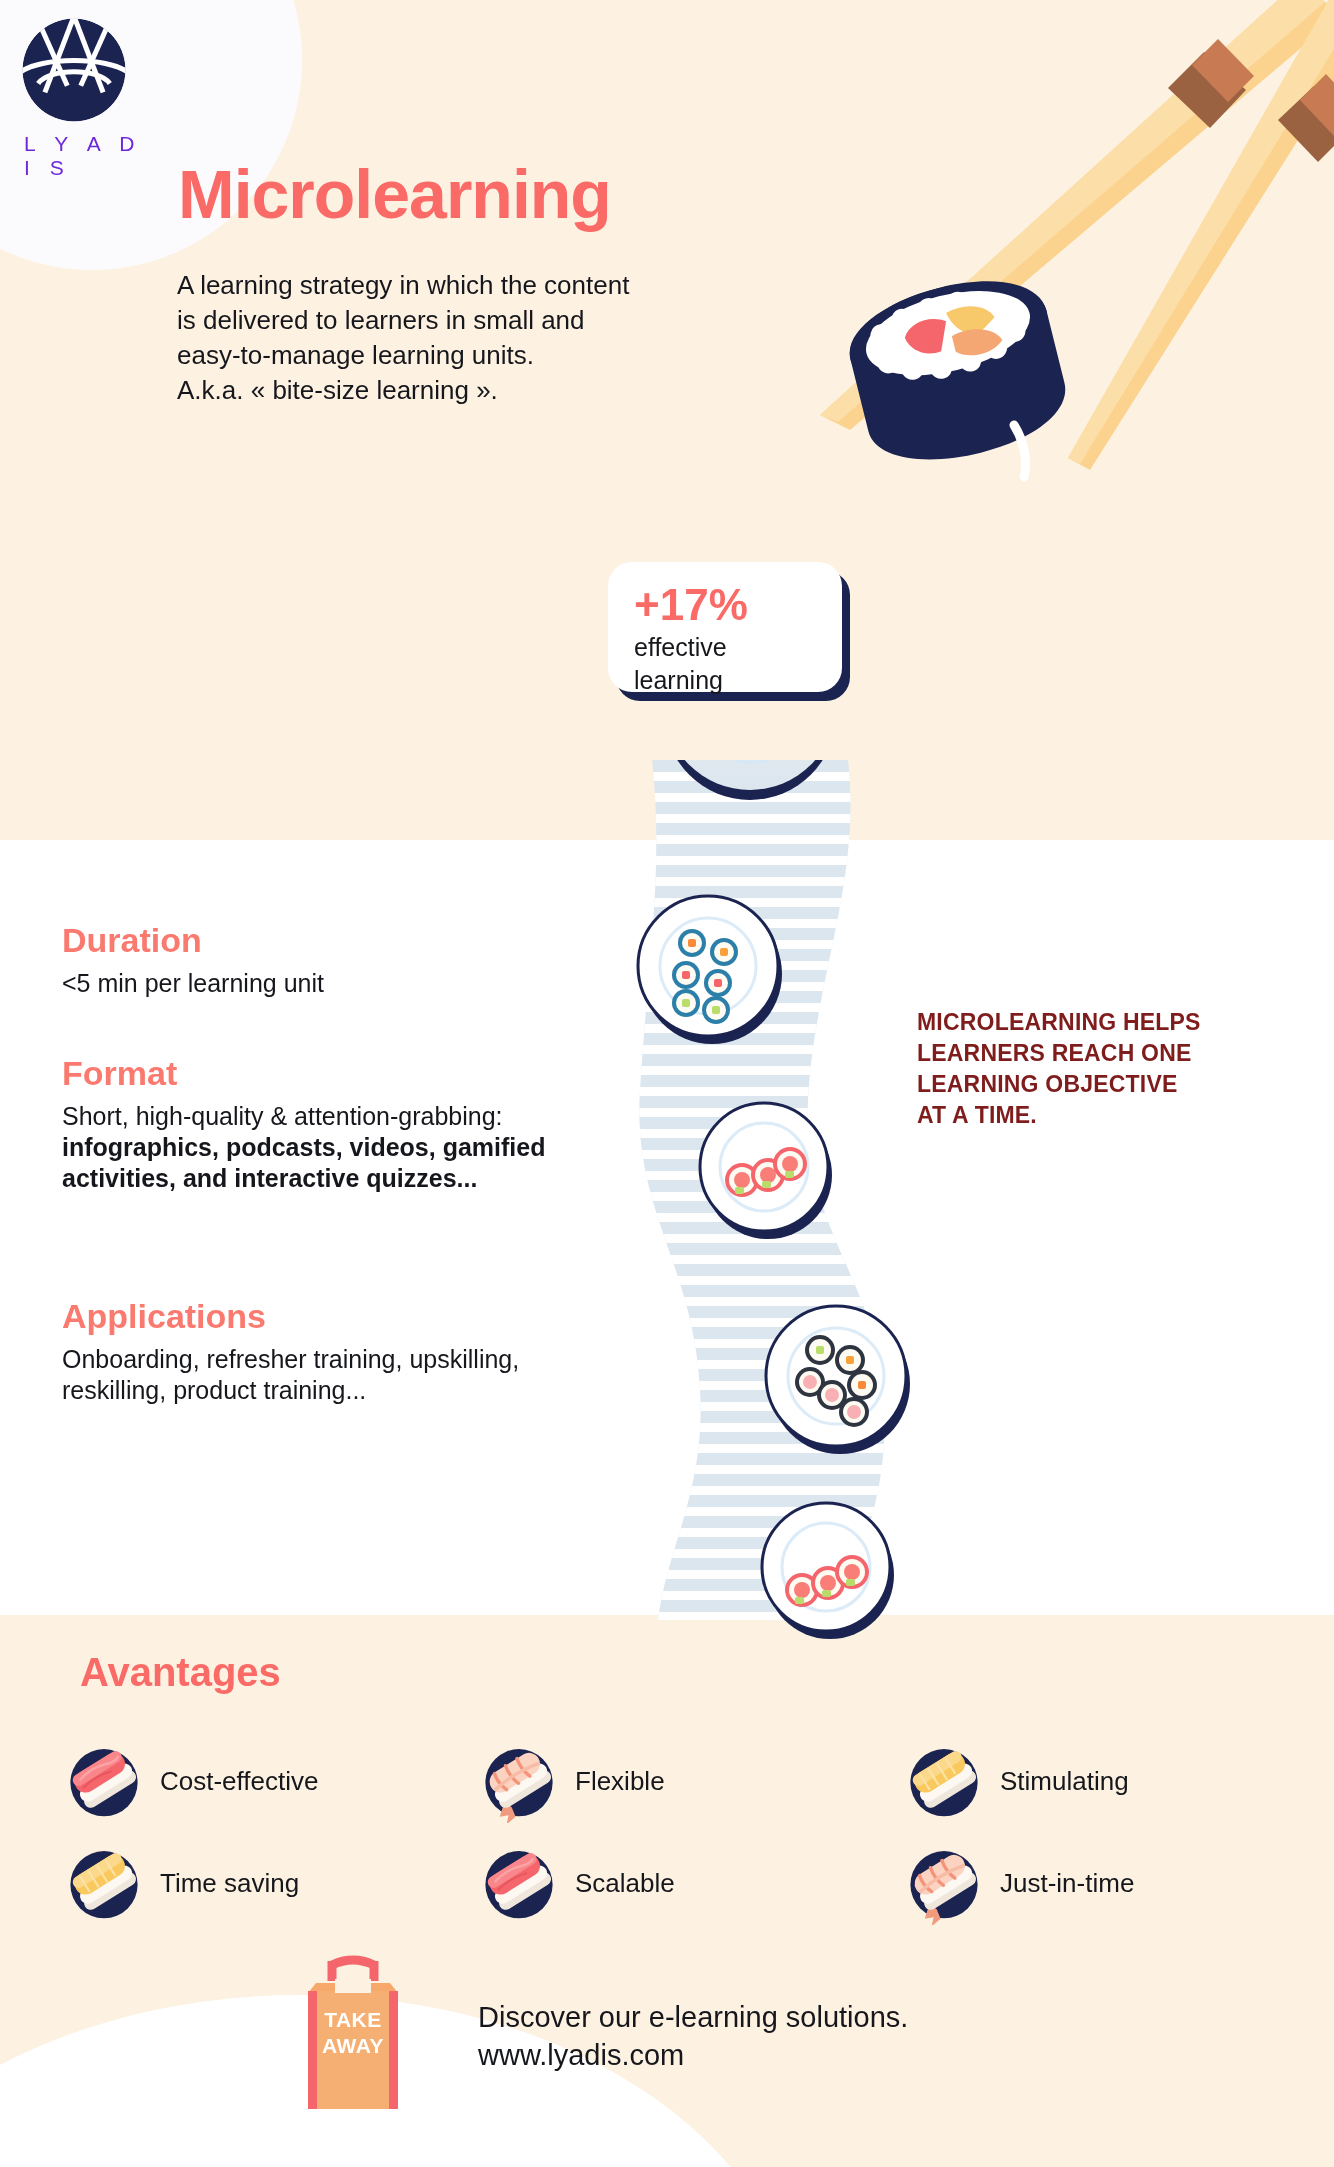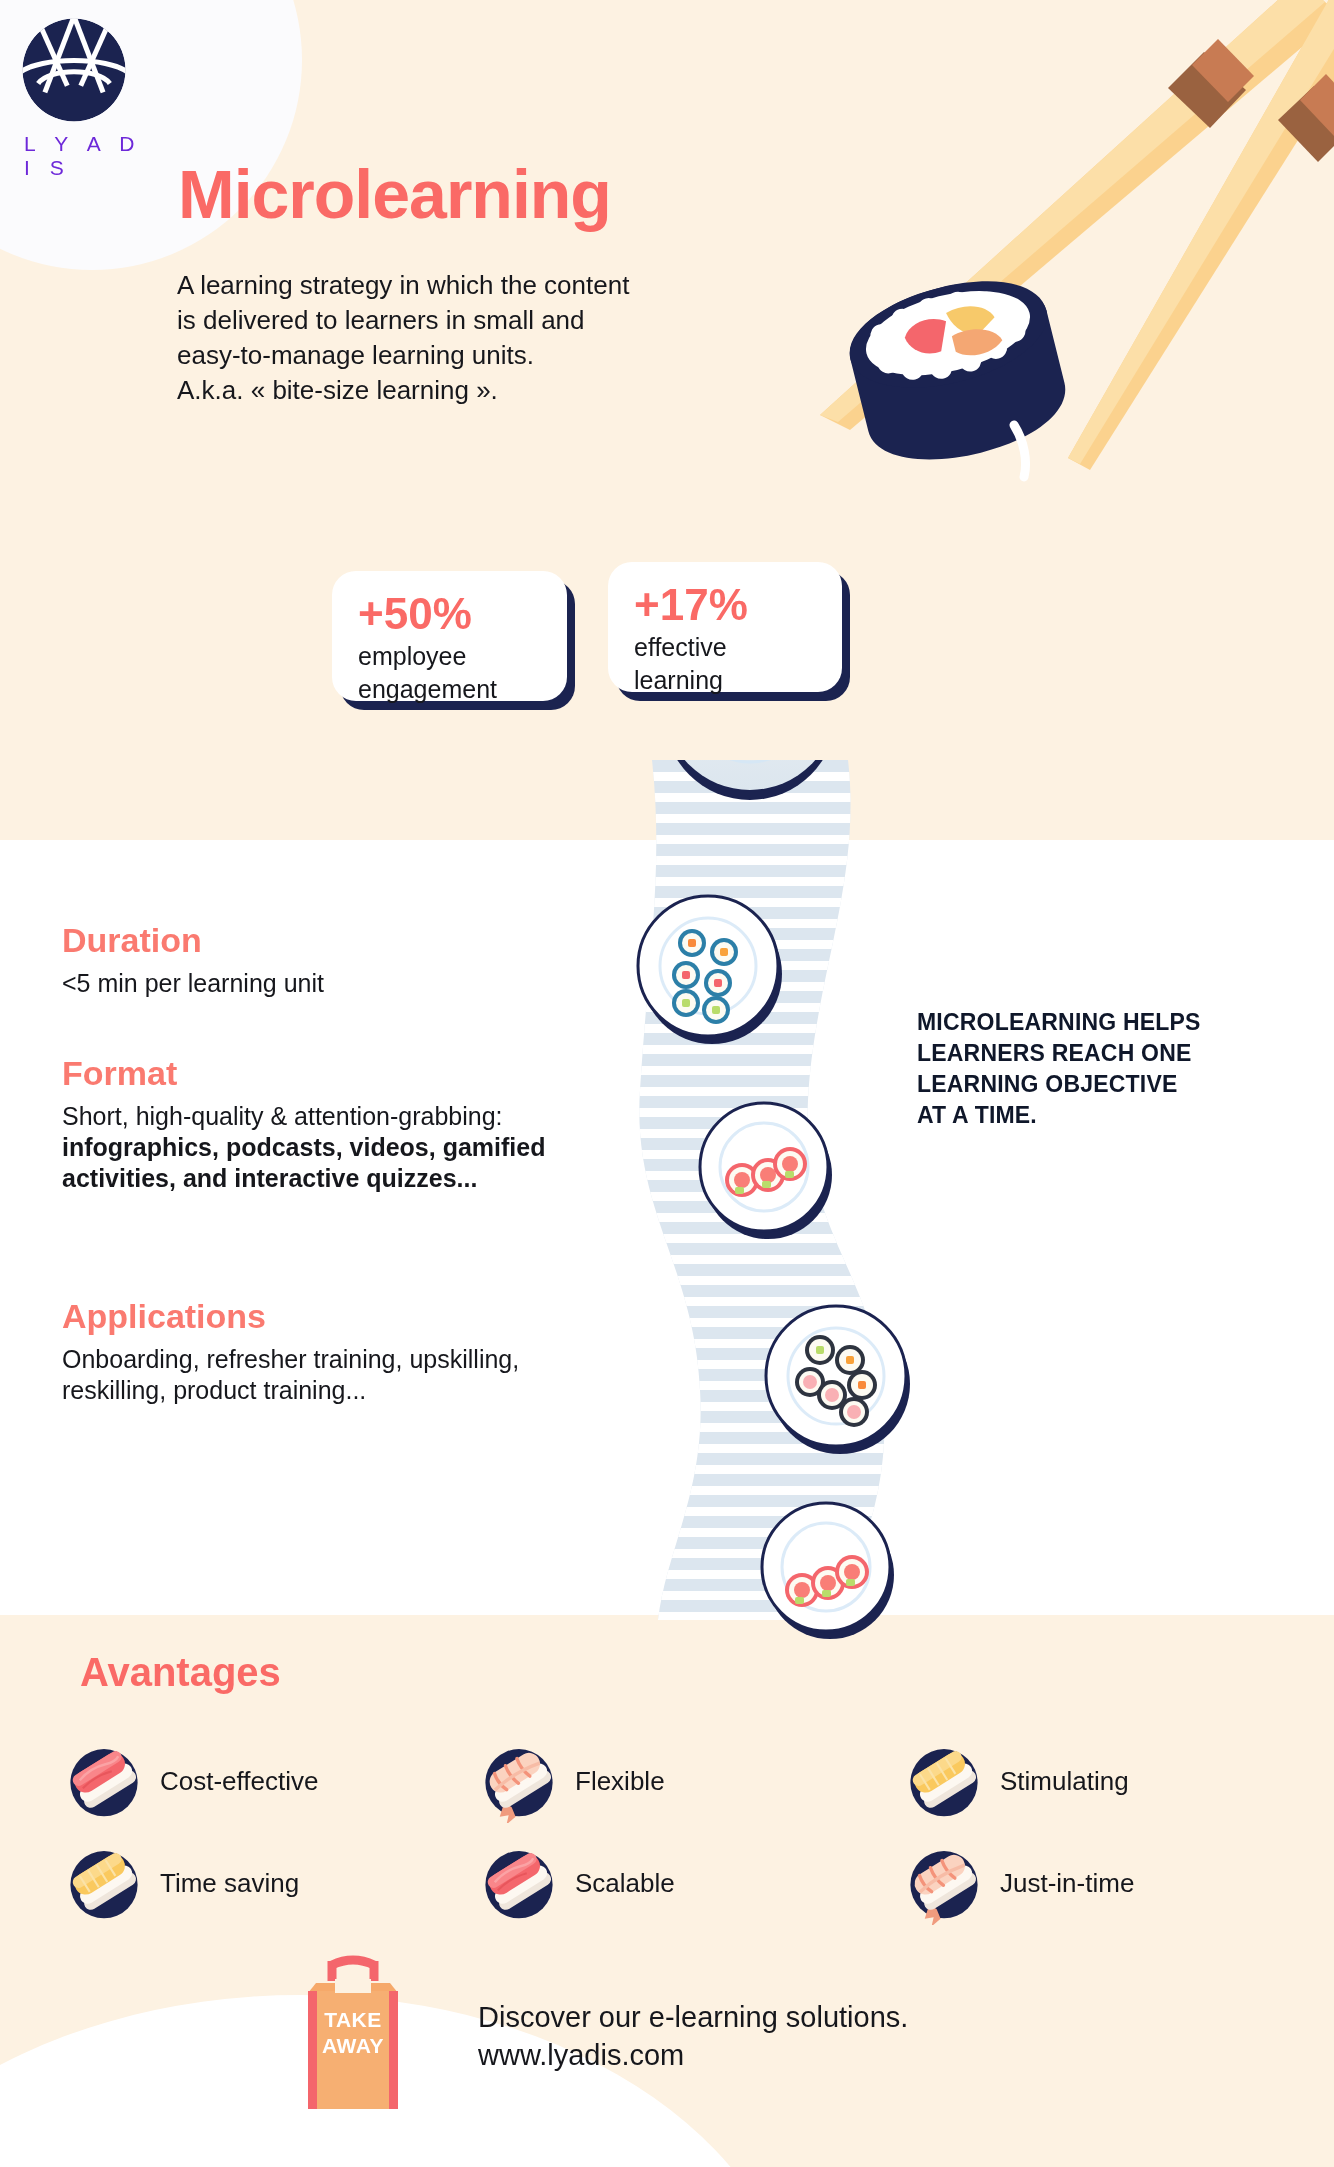--- a/index.html
+++ b/index.html
@@ -54,21 +54,21 @@
   .sec { position:absolute; left:62px; }
   .sec h2 { font-size:34px; font-weight:bold; color:#FA7A70; line-height:40px; }
   .sec p  { font-size:25px; line-height:31px; color:#16171C; margin-top:8px; font-weight:400; }
   .sec p b { font-weight:bold; }
   #sec-duration     { top:920px; width:560px; }
   #sec-format       { top:1053px; width:600px; }
   #sec-applications { top:1296px; width:560px; }
 
   .callout {
     position:absolute; left:917px; top:1007px; width:350px;
-    font-size:23px; line-height:31px; font-weight:bold; color:#0f172a; letter-spacing:.2px;
+    font-size:23px; line-height:31px; font-weight:bold; color:#7f1d1d; letter-spacing:.2px;
   }
 
   
   .adv-title { position:absolute; left:80px; top:1650px; font-size:40px; font-weight:bold; color:#FA6A66; }
   .adv-grid { position:absolute; left:62px; top:1730px; width:1210px; }
   .adv-col { position:absolute; width:400px; }
   #adv-col-0 { left:0px; }
   #adv-col-1 { left:415px; }
   #adv-col-2 { left:840px; }
   .adv-item { display:flex; align-items:center; height:102px; }
@@ -325,28 +325,20 @@
   </div>
 
   <div class="title">Microlearning</div>
   <div class="intro">
     <div>A learning strategy in which the content</div>
     <div>is delivered to learners in small and</div>
     <div>easy-to-manage learning units.</div>
     <div>A.k.a. « bite-size learning ».</div>
   </div>
 
-  <div class="stat" id="stat0">
-    <div class="shadow"></div>
-    <div class="card">
-      <div class="big">+50%</div>
-      <div class="sub">employee</div>
-      <div class="sub">engagement</div>
-    </div>
-  </div>
   <div class="stat" id="stat1">
     <div class="shadow"></div>
     <div class="card">
       <div class="big">+17%</div>
       <div class="sub">effective</div>
       <div class="sub">learning</div>
     </div>
   </div>
 
   <div class="sec" id="sec-duration">

